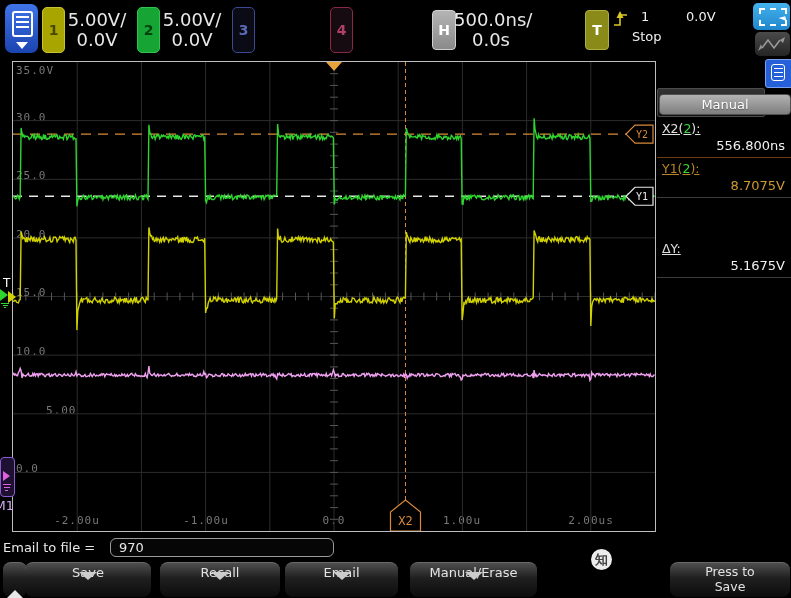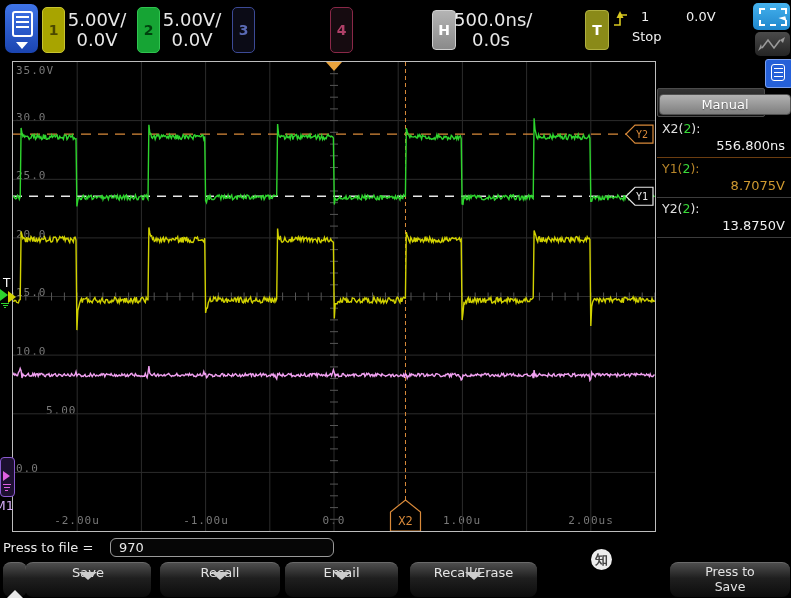--- a/index.html
+++ b/index.html
@@ -61,21 +61,21 @@
   .grip{position:absolute;top:6px;width:8px;height:15px;
         background-image:radial-gradient(#8a8a8a 1px,transparent 1.2px);background-size:4px 4px;}
   #rp-menu{position:absolute;left:108px;top:1px;width:26px;height:27px;background:#2560d8;
            border:1px solid #7aa0f0;border-radius:3px;}
   #rp-menu .menu-glyph{left:5px;top:4px;width:12px;height:15px;border-width:1.5px;}
   #rp-menu .menu-glyph i{height:1.5px;margin:2.5px 1.5px 0 1.5px;}
   #manual-btn{position:absolute;left:2px;top:36px;width:130px;height:19px;border-radius:4px;
               border:1px solid #505050;background:linear-gradient(#b2b2b2,#7e7e7e);
               color:#fff;font-size:13px;text-align:center;line-height:19px;text-shadow:0 1px 1px #555;}
   .readout{position:absolute;left:0;width:134px;height:40px;}
-  .r-label{position:absolute;left:5px;top:3px;font-size:12.5px;color:#e0e0e0;}
+  .r-label{position:absolute;left:5px;top:3px;font-size:12.5px;color:#e0e0e0;text-decoration:underline;}
   .r-value{position:absolute;right:6px;top:20px;font-size:13px;color:#f0f0f0;}
   .r-div{position:absolute;left:0;bottom:0;width:134px;height:1px;background:#3c3c3c;}
   .ch-green{color:#3adb3a;}
   .accent .r-label{color:#b8862a;}
   .accent .r-value{color:#cf9a30;}
   .div-orange{background:#6b3d10;}
 
   
   #save-row{position:absolute;left:0;top:537px;width:791px;height:23px;background:#000;}
   #save-row .lbl{position:absolute;left:3px;top:3px;font-size:13px;color:#e8e8e8;}
@@ -337,50 +337,50 @@
     <div class="readout" style="top:60px;">
       <div class="r-label"><span>X2(</span><span class="ch-green">2</span><span>):</span></div>
       <div class="r-value">556.800ns</div>
       <div class="r-div div-orange"></div>
     </div>
     <div class="readout accent" style="top:100px;">
       <div class="r-label"><span>Y1(</span><span class="ch-green">2</span><span>):</span></div>
       <div class="r-value">8.7075V</div>
       <div class="r-div"></div>
     </div>
-    <div class="readout" style="top:140px;">
-      <div class="r-label"><span>Y2(</span><span class="ch-green">2</span><span>):</span></div>
-      <div class="r-value">13.8750V</div>
+    <div class="readout" style="top:180px;">
+      <div class="r-label"><span>ΔY:</span></div>
+      <div class="r-value">5.1675V</div>
       <div class="r-div"></div>
     </div>
   </div>
 
   <div id="save-row">
-    <span class="lbl">Press to file =</span>
+    <span class="lbl">Email to file =</span>
     <div id="filename">970</div>
   </div>
 
   <div id="softkeys">
     <div class="skey" style="left:3px;width:24px;">
       <span class="arrow-up"><span class="hd"></span><span class="st"></span></span>
     </div>
     <div class="skey" style="left:25px;width:126px;">
       <div class="k-label">Save</div>
       <span class="arrow-dn"><span class="st"></span><span class="hd"></span></span>
     </div>
     <div class="skey" style="left:160px;width:120px;">
       <div class="k-label">Recall</div>
       <span class="arrow-dn"><span class="st"></span><span class="hd"></span></span>
     </div>
     <div class="skey" style="left:285px;width:113px;">
       <div class="k-label">Email</div>
       <span class="arrow-dn"><span class="st"></span><span class="hd"></span></span>
     </div>
     <div class="skey" style="left:410px;width:127px;">
-      <div class="k-label">Recall/Erase</div>
+      <div class="k-label">Manual/Erase</div>
       <span class="arrow-dn"><span class="st"></span><span class="hd"></span></span>
     </div>
     <div class="skey k2" style="left:670px;width:120px;">
       <div class="k-label">Press to</div>
       <div class="k-label2">Save</div>
     </div>
   </div>
 
   <div id="watermark">
     <span class="logo">知</span>

